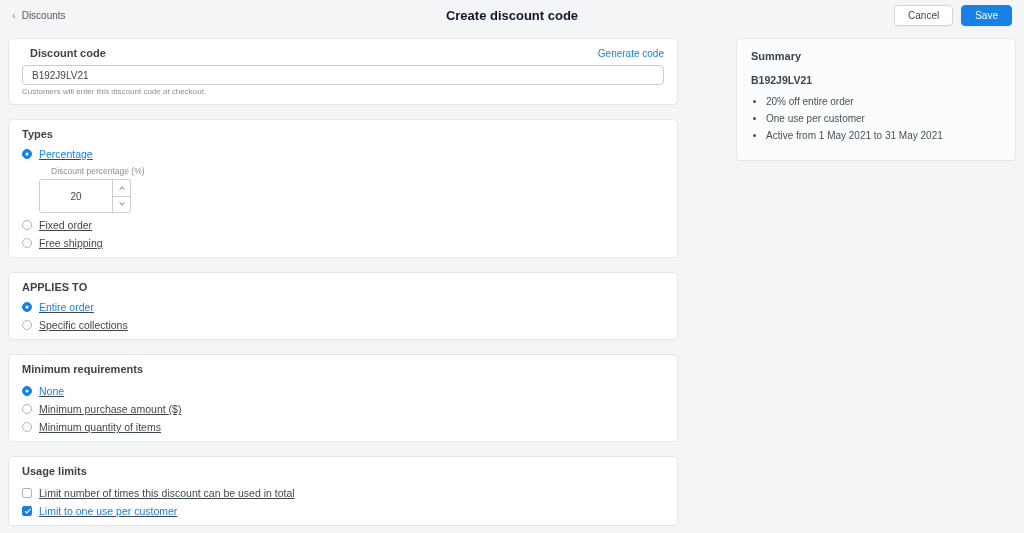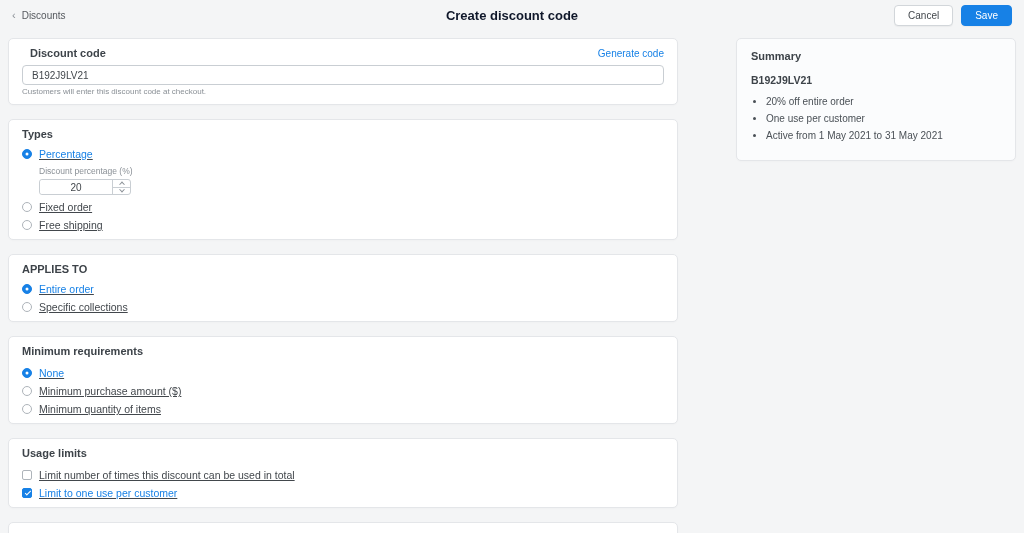--- a/index.html
+++ b/index.html
@@ -119,23 +119,23 @@
   .checkbox.checked::after {
     content: ""; position: absolute; left: 1.5px; top: 2px;
     width: 4.5px; height: 2px;
     border-left: 1.5px solid #fff; border-bottom: 1.5px solid #fff;
     transform: rotate(-45deg);
   }
   .sel { color: #1781e6; }
 
   
   .sub-field { margin-left: 17px; }
-  .field-label { font-size: 8.5px; color: #8a9096; margin: 6px 0 3px; }
+  .field-label { font-size: 8.5px; color: #8a9096; margin: 6px 12px 3px; }
   .stepper {
-    display: flex; width: 92px; height: 16px;
+    display: flex; width: 92px; height: 34px;
     border: 1px solid #c9ced3; border-radius: 3px; background: #fff;
   }
   .stepper-value {
     flex: 1; border: none; width: 50px;
     text-align: center; font-size: 10px; color: #42474c;
     font-family: "Liberation Sans", sans-serif;
     border-radius: 3px 0 0 3px;
   }
   .stepper-btns { width: 18px; border-left: 1px solid #c9ced3; display: flex; flex-direction: column; }
   .stepper-btn { flex: 1; display: flex; align-items: center; justify-content: center; cursor: pointer; }

